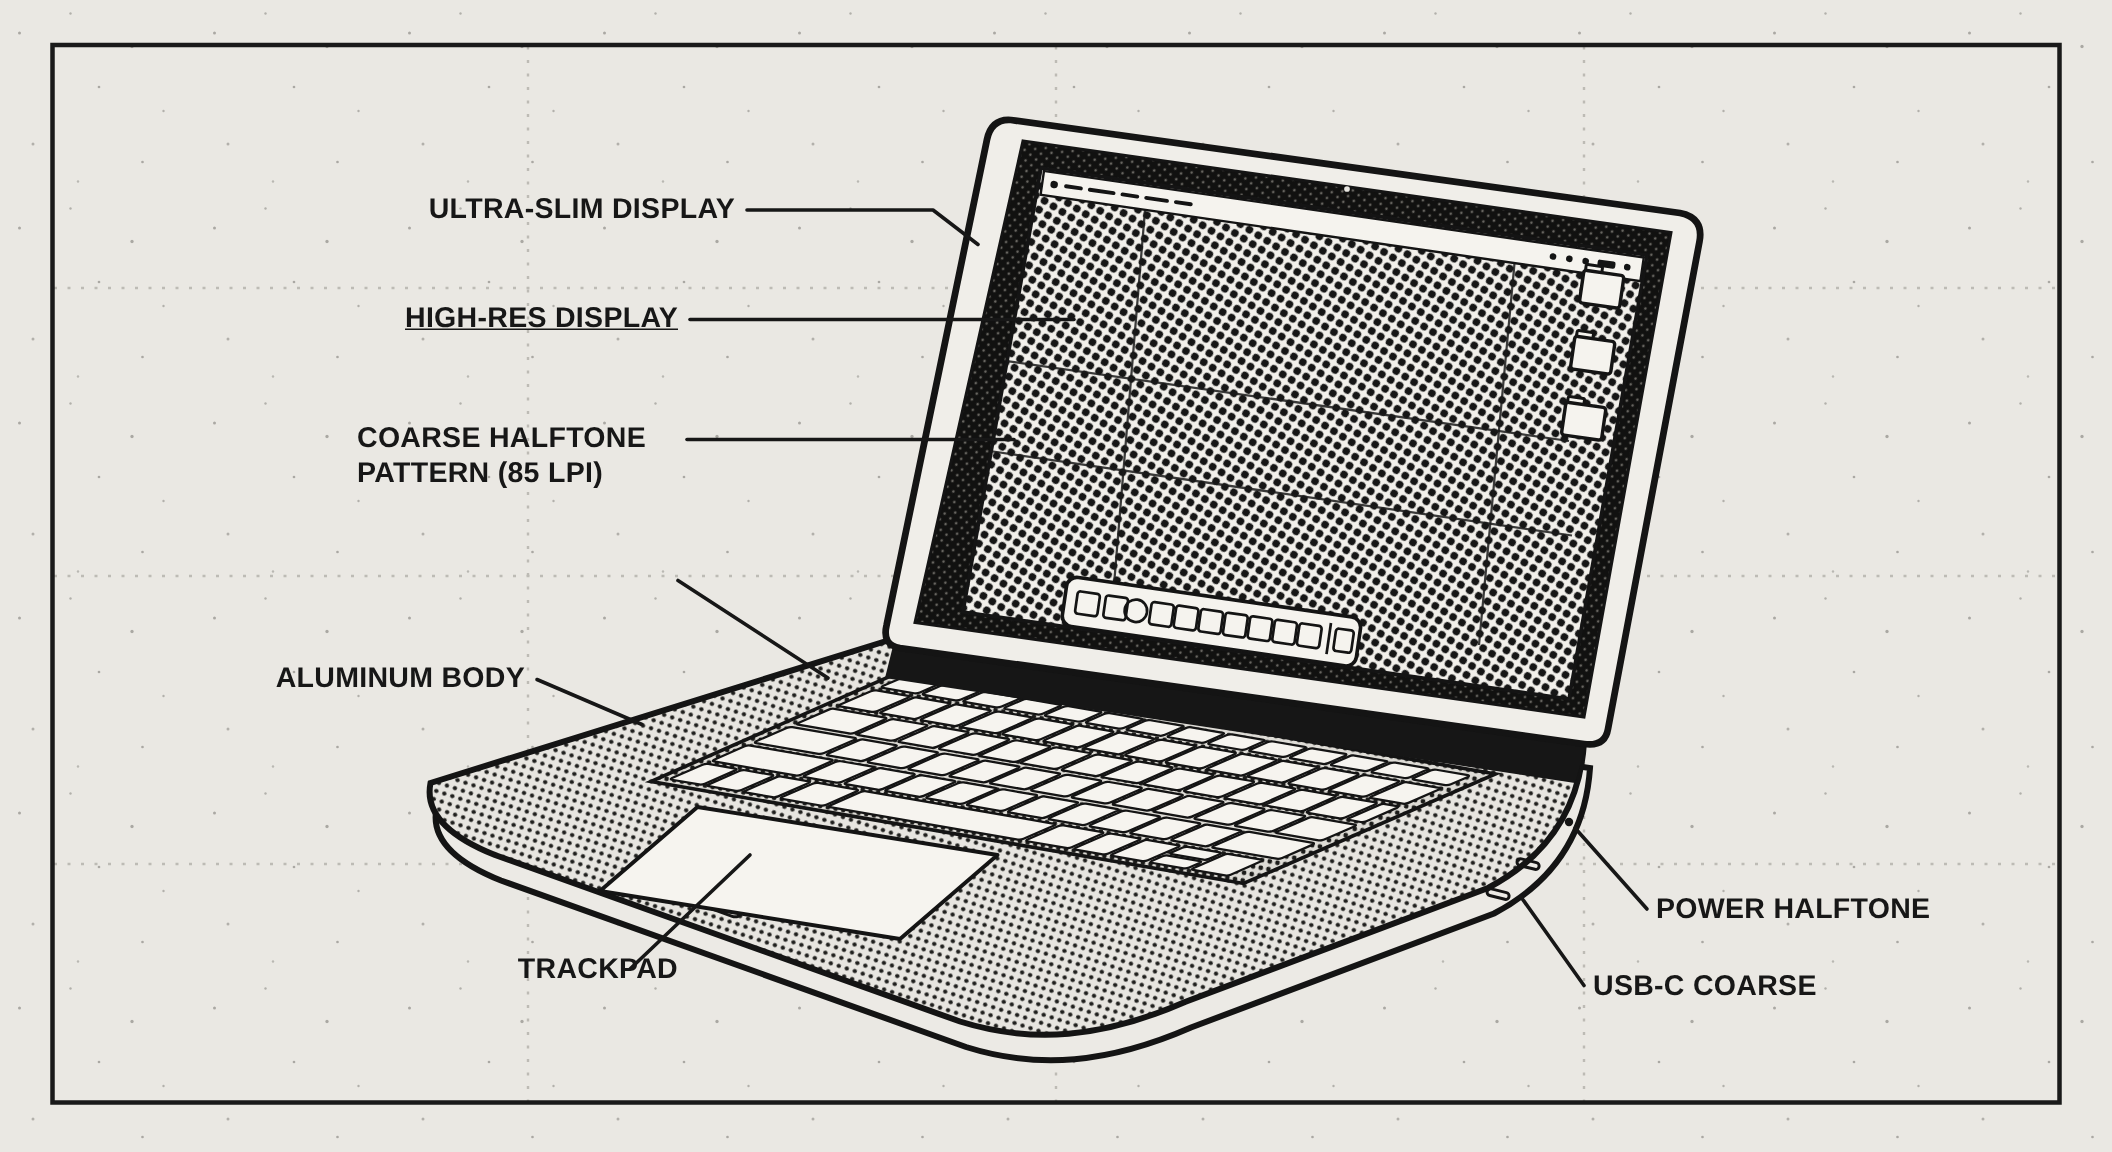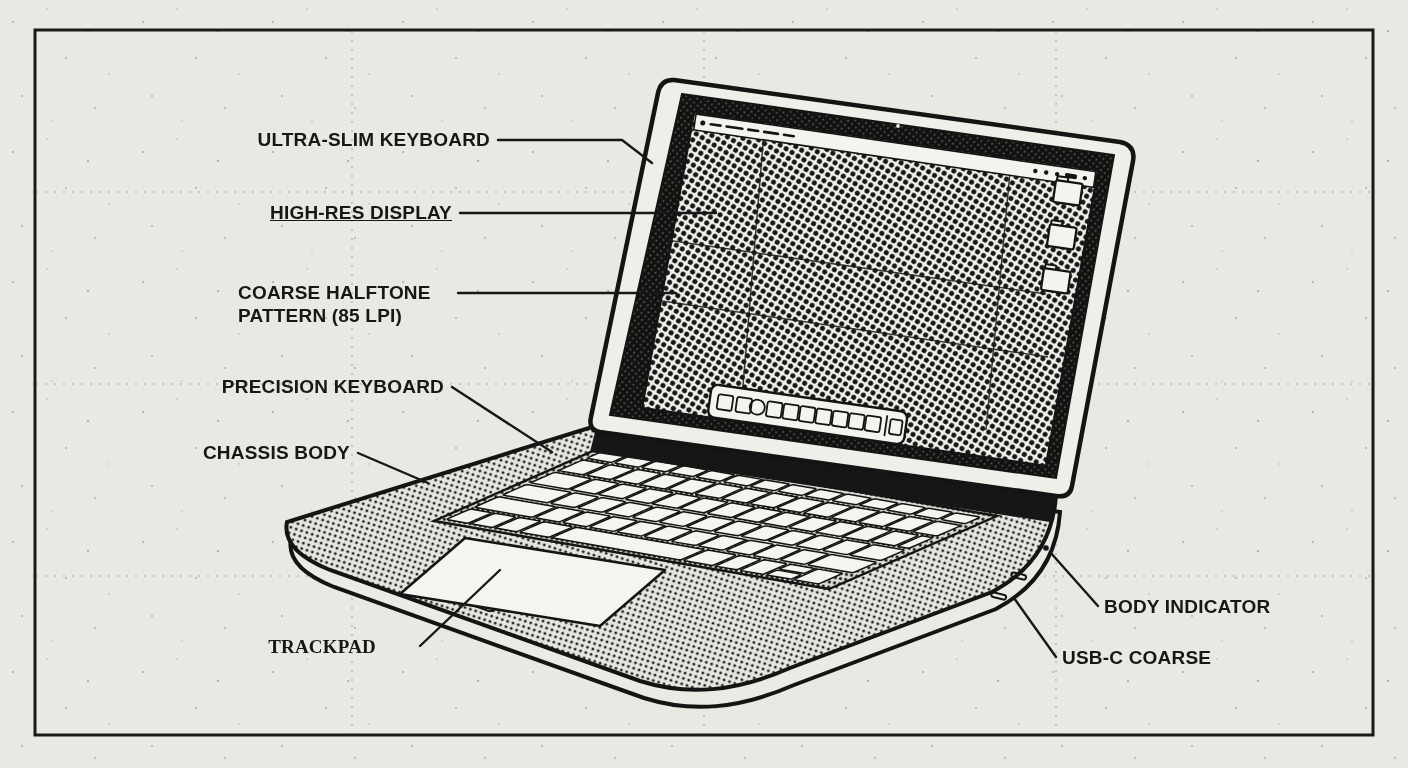--- a/index.html
+++ b/index.html
@@ -18,21 +18,21 @@
     letter-spacing:.2px;
     white-space:nowrap;
   }
   .ra{text-align:right;}
   #lbl-halftone{white-space:normal;width:212px;text-align:left;line-height:23px;}
   #lbl-chassis{right:918px;top:129px;}
   #lbl-display{right:956px;top:202px;text-decoration:underline;}
   #lbl-halftone{right:958px;top:281px;margin-left:16px;}
   #lbl-keyboard{right:964px;top:376px;}
   #lbl-body{right:1058px;top:442px;}
-  #lbl-trackpad{right:1032px;top:636px;font-family:Liberation Serif, serif;}
+  #lbl-trackpad{right:956px;top:636px;}
   #lbl-power{left:1104px;top:596px;}
   #lbl-usb{left:1062px;top:647px;}
   .k{fill:#f6f4ef;stroke:#141414;stroke-width:1.5;vector-effect:non-scaling-stroke;}
   .ldr{fill:none;stroke:#171717;stroke-width:2.4;stroke-linecap:round;stroke-linejoin:round;}
   .winline{stroke:#1a1a1a;stroke-width:1.5;fill:none;opacity:.85;}
 </style>
 </head>
 <body>
 
 <div class="stage">
@@ -278,22 +278,21 @@
     <polyline class="ldr" points="460,213 716,213"></polyline>
     <polyline class="ldr" points="458,293 676,293"></polyline>
     <polyline class="ldr" points="452,387 552,452"></polyline>
     <polyline class="ldr" points="358,453 428,483"></polyline>
     <polyline class="ldr" points="420,646 500,570"></polyline>
     <polyline class="ldr" points="1098,606 1050,552"></polyline>
     <polyline class="ldr" points="1056,657 1014,598"></polyline>
   </g>
 </svg>
 
-<div class="lbl ra" id="lbl-chassis">ULTRA-SLIM KEYBOARD</div>
+<div class="lbl ra" id="lbl-chassis">ULTRA-SLIM DISPLAY</div>
 <div class="lbl ra" id="lbl-display">HIGH-RES DISPLAY</div>
 <div class="lbl" id="lbl-halftone">COARSE HALFTONE PATTERN (85 LPI)</div>
-<div class="lbl ra" id="lbl-keyboard">PRECISION KEYBOARD</div>
-<div class="lbl ra" id="lbl-body">CHASSIS BODY</div>
+<div class="lbl ra" id="lbl-body">ALUMINUM BODY</div>
 <div class="lbl ra" id="lbl-trackpad">TRACKPAD</div>
-<div class="lbl" id="lbl-power">BODY INDICATOR</div>
+<div class="lbl" id="lbl-power">POWER HALFTONE</div>
 <div class="lbl" id="lbl-usb">USB-C COARSE</div>
 
 </div>
 
 </body></html>

